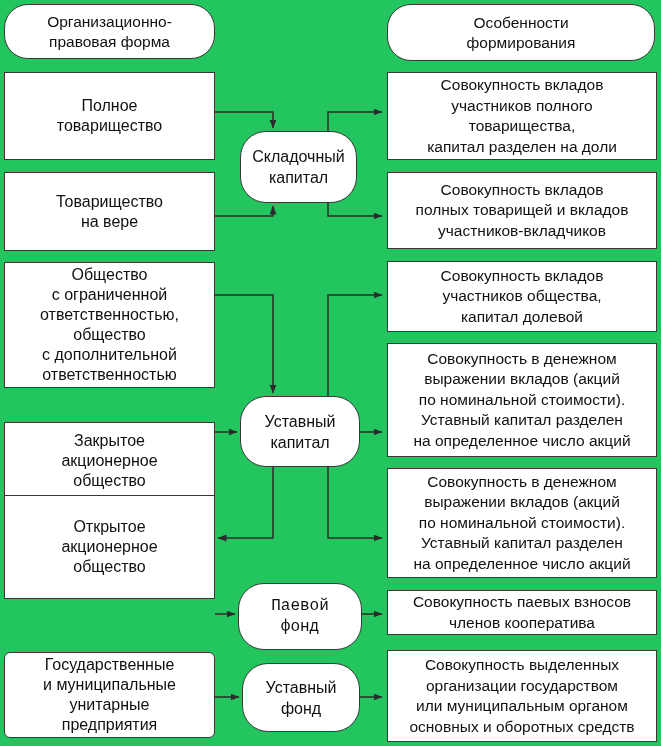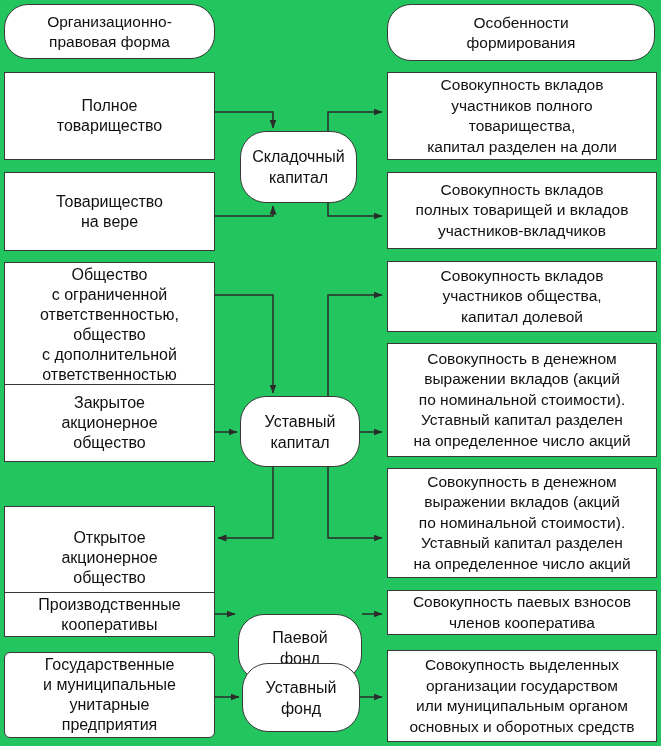--- a/index.html
+++ b/index.html
@@ -57,36 +57,36 @@
     font-size: 16px;
     line-height: 21px;
   }
   
   .hdr-left   { left: 4px;   top: 4px;   width: 211px; height: 55px; }
   .hdr-right  { left: 387px; top: 4px;   width: 268px; height: 57px; }
 
   .l1 { top: 72px;  height: 88px; }
   .l2 { top: 172px; height: 79px; }
   .l3 { top: 262px; height: 126px; }
-  .l4 { top: 384px; height: 78px; }
-  .l5 { top: 506px; height: 104px; }
+  .l4 { top: 422px; height: 78px; }
+  .l5 { top: 495px; height: 104px; }
   .l6 { top: 592px; height: 45px; }
   .l7 { top: 652px; height: 86px; border-radius: 6px; }
 
   .r1 { top: 72px;  height: 88px; }
   .r2 { top: 172px; height: 77px; }
   .r3 { top: 261px; height: 71px; }
   .r4 { top: 343px; height: 114px; }
   .r5 { top: 468px; height: 110px; }
   .r6 { top: 590px; height: 45px; }
   .r7 { top: 650px; height: 92px; }
 
   .m1 { left: 240px; top: 131px; width: 117px; height: 72px; }
   .m2 { left: 240px; top: 396px; width: 120px; height: 71px; }
-  .m3 { left: 238px; top: 614px; width: 124px; height: 67px; }
+  .m3 { left: 238px; top: 583px; width: 124px; height: 67px; font-family: Liberation Mono, monospace; }
   .m4 { left: 242px; top: 663px; width: 118px; height: 69px; }
 </style>
 </head>
 <body>
 
 <div class="canvas">
 
   <svg class="connector-layer" viewBox="0 0 661 746" xmlns="http://www.w3.org/2000/svg">
     <defs>
       <marker id="ah" markerWidth="9" markerHeight="8" refX="8.5" refY="3.5" orient="auto" markerUnits="userSpaceOnUse">
@@ -125,22 +125,20 @@
 ответственностью,
 общество
 с дополнительной
 ответственностью</div>
   <div class="box org-box l4">Закрытое
 акционерное
 общество</div>
   <div class="box org-box l5">Открытое
 акционерное
 общество</div>
-  <div class="box org-box l6">Производственные
-кооперативы</div>
   <div class="box org-box l7">Государственные
 и муниципальные
 унитарные
 предприятия</div>
 
   <div class="box capital-box m1">Складочный
 капитал</div>
   <div class="box capital-box m2">Уставный
 капитал</div>
   <div class="box capital-box m3">Паевой

